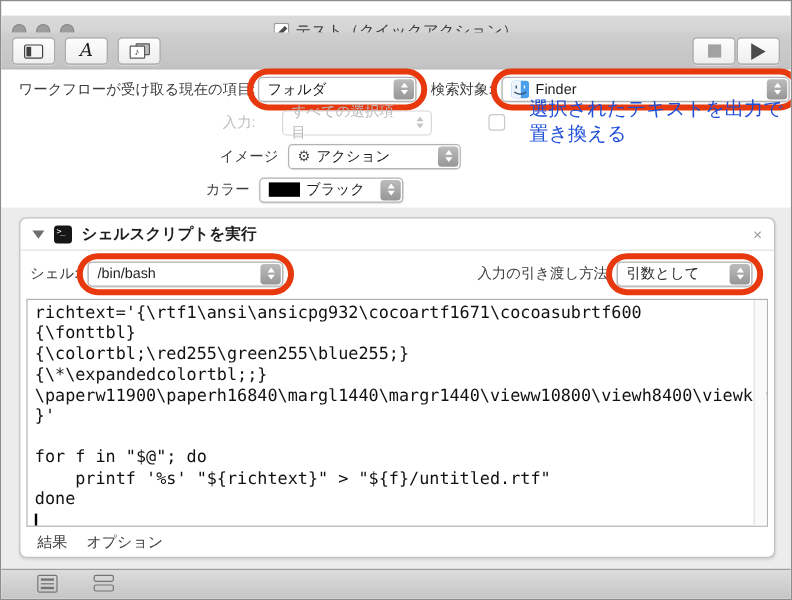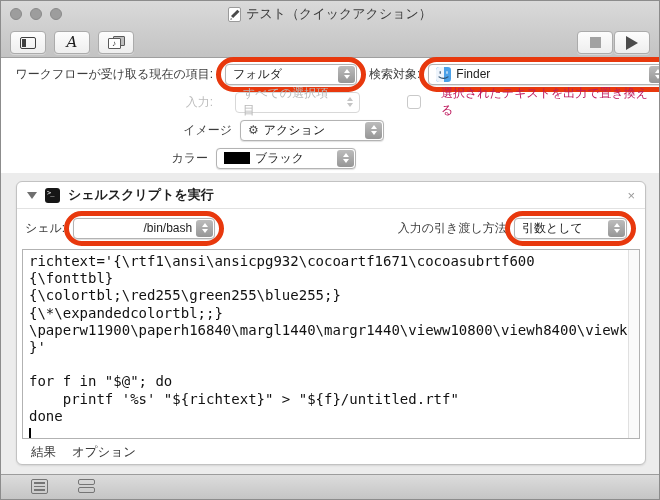--- a/index.html
+++ b/index.html
@@ -2,21 +2,21 @@
 <html><head>
 <meta charset="utf-8">
 <style>
   html,body{margin:0;padding:0;background:#e9e9e9;}
   .window{
     position:relative;width:660px;height:500px;box-sizing:border-box;
     font-family:"Liberation Sans",sans-serif;background:#fff;
     border:1px solid #8c8c8c;overflow:hidden;
   }
   
-  .titlebar{position:absolute;left:0;top:0;right:0;height:26px;
+  .titlebar{position:absolute;left:0;top:12px;right:0;height:26px;
     background:linear-gradient(#dadada,#cfcfcf);}
   .lights{position:absolute;left:9px;top:7px;display:flex;gap:8px;}
   .light{width:12px;height:12px;border-radius:50%;background:#9d9d9d;border:1px solid #8a8a8a;box-sizing:border-box;}
   .titlewrap{position:absolute;left:0;right:0;top:0;height:26px;display:flex;align-items:center;justify-content:center;gap:5px;
     font-size:13px;color:#3c3c3c;}
   
   .toolbar{position:absolute;left:0;top:26px;right:0;height:31px;
     background:linear-gradient(#cfcfcf,#c3c3c3);border-bottom:1px solid #9f9f9f;box-sizing:border-box;}
   .tbtn{position:absolute;top:4px;width:36px;height:23px;border:1px solid #ababab;border-radius:4px;
     background:linear-gradient(#fdfdfd,#eeeeee);box-sizing:border-box;
@@ -46,21 +46,21 @@
   .arr-dn{width:0;height:0;border-left:3.5px solid transparent;border-right:3.5px solid transparent;border-top:4.5px solid #fff;}
   .pop.disabled{color:#b9b9b9;border-color:#d8d8d8;box-shadow:none;}
   .pop.disabled .stepper{background:none;}
   .pop.disabled .arr-up{border-bottom-color:#c4c4c4;}
   .pop.disabled .arr-dn{border-top-color:#c4c4c4;}
   .ringwrap{position:relative;flex:none;}
   .ring{position:absolute;left:-9px;right:-9px;top:-7px;bottom:-7px;border:5px solid #e8380d;border-radius:999px;pointer-events:none;}
   .gear{font-family:"DejaVu Sans",sans-serif;font-size:12px;color:#4a4a4a;line-height:1;}
   .swatch{width:26px;height:12px;background:#000;flex:none;}
   .checkbox{width:14px;height:14px;border:1px solid #c9c9c9;border-radius:3px;background:#fff;box-sizing:border-box;flex:none;}
-  .cblabel{font-size:12px;color:#be185d;margin-left:6px;}
+  .cblabel{font-size:16px;color:#1d4ed8;margin-left:6px;}
   
   .graybg{position:absolute;left:0;top:172px;right:0;height:303px;background:#ececec;}
   .action{position:absolute;left:15px;top:8px;width:630px;height:284px;background:#fff;
     border:1px solid #c2c2c2;border-radius:6px;box-sizing:border-box;box-shadow:0 1px 2px rgba(0,0,0,.10);}
   .ahdr{height:26px;display:flex;align-items:center;gap:8px;padding:0 10px;border-bottom:1px solid #e2e2e2;}
   .disc{width:0;height:0;border-left:5px solid transparent;border-right:5px solid transparent;border-top:7px solid #6f6f6f;flex:none;}
   .termicon{width:15px;height:15px;background:#161616;border-radius:3px;color:#fff;
     font-family:"DejaVu Sans Mono",monospace;font-size:7px;line-height:1;display:flex;align-items:flex-start;justify-content:flex-start;
     padding:2px 0 0 2px;box-sizing:border-box;letter-spacing:-1px;flex:none;}
   .atitle{font-size:13px;font-weight:bold;color:#1e1e1e;}
@@ -120,21 +120,21 @@
     </div>
     <div class="tbtn" style="right:9px;">
       <span class="play-glyph"></span>
     </div>
   </div>
 
   <div class="settings">
 
     <div class="srow" style="top:5px;">
       <span class="slabel lw1">ワークフローが受け取る現在の項目:</span>
-      <span class="ringwrap" style="margin-left:12px;">
+      <span class="ringwrap" style="margin-left:2px;">
         <span class="pop" style="width:132px;">
           <span>フォルダ</span>
           <span class="stepper">
               <span class="arr-up"></span>
               <span class="arr-dn"></span>
             </span>
         </span>
         <span class="ring" style="border-color: rgb(232, 56, 13);"></span>
       </span>
       <span class="slabel" style="margin-left:12px;">検索対象:</span>
@@ -177,21 +177,21 @@
         <span>アクション</span>
         <span class="stepper">
             <span class="arr-up"></span>
             <span class="arr-dn"></span>
           </span>
       </span>
     </div>
 
     <div class="srow" style="top:89px;">
       <span class="slabel lw2">カラー</span>
-      <span class="pop" style="width:140px;margin-left:8px;">
+      <span class="pop" style="width:120px;margin-left:8px;">
         <span class="swatch" style="background: rgb(0, 0, 0);"></span>
         <span>ブラック</span>
         <span class="stepper">
             <span class="arr-up"></span>
             <span class="arr-dn"></span>
           </span>
       </span>
     </div>
   </div>
 
@@ -201,21 +201,21 @@
       <div class="ahdr">
         <span class="disc"></span>
         <span class="termicon">&gt;_</span>
         <span class="atitle">シェルスクリプトを実行</span>
         <span class="aclose">×</span>
       </div>
 
       <div class="actrl">
         <span>シェル:</span>
         <span class="ringwrap" style="margin-left:8px;">
-          <span class="pop" style="width:142px;justify-content:flex-end;">
+          <span class="pop" style="width:163px;">
             <span>/bin/bash</span>
             <span class="stepper">
                 <span class="arr-up"></span>
                 <span class="arr-dn"></span>
               </span>
           </span>
           <span class="ring" style="border-color: rgb(232, 56, 13);"></span>
         </span>
         <span style="margin-left:auto;">入力の引き渡し方法:</span>
         <span class="ringwrap" style="margin-left:4px;margin-right:10px;">

